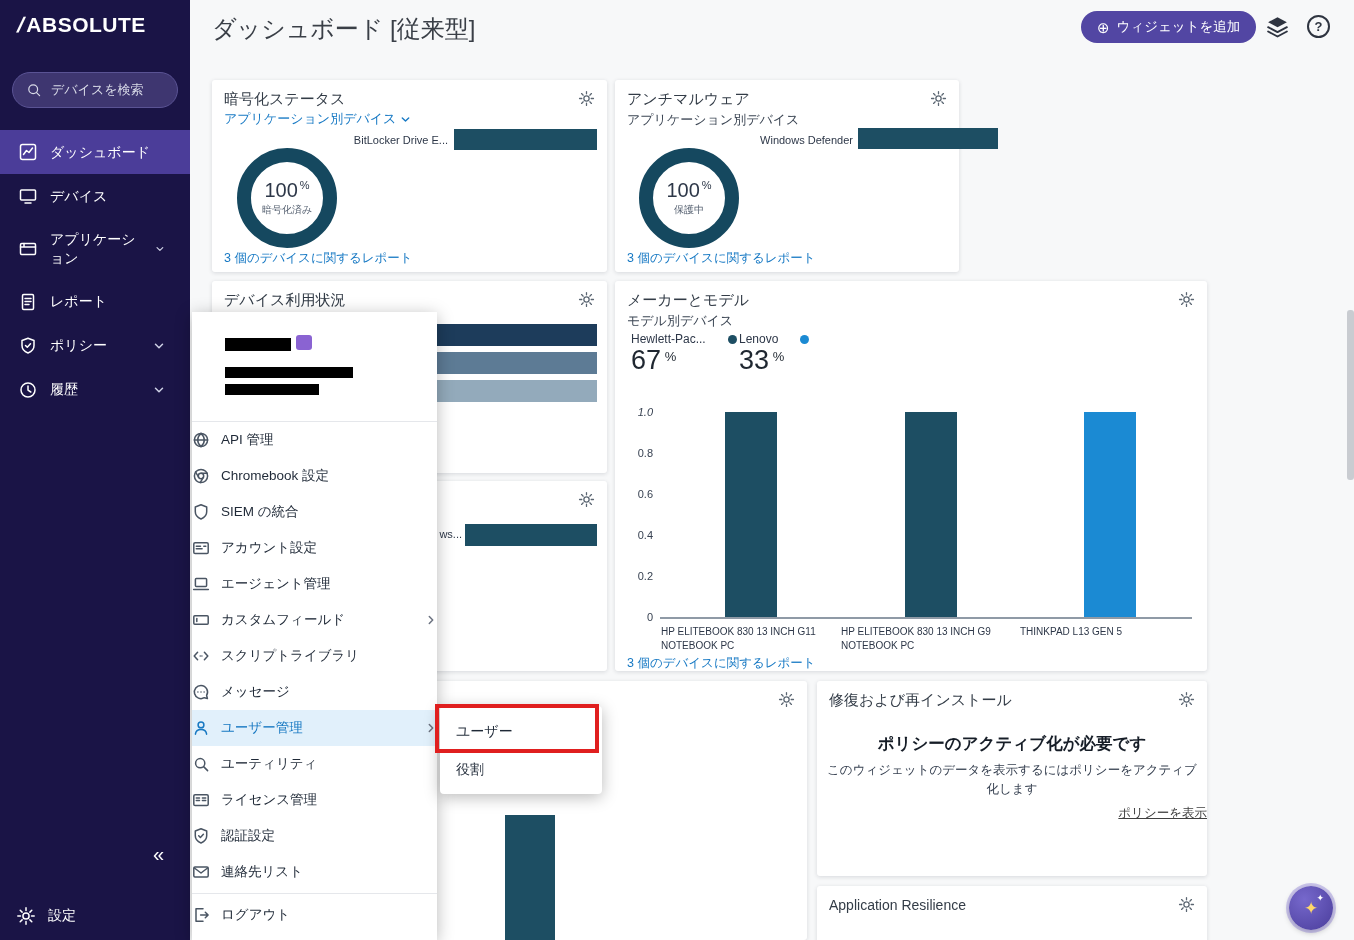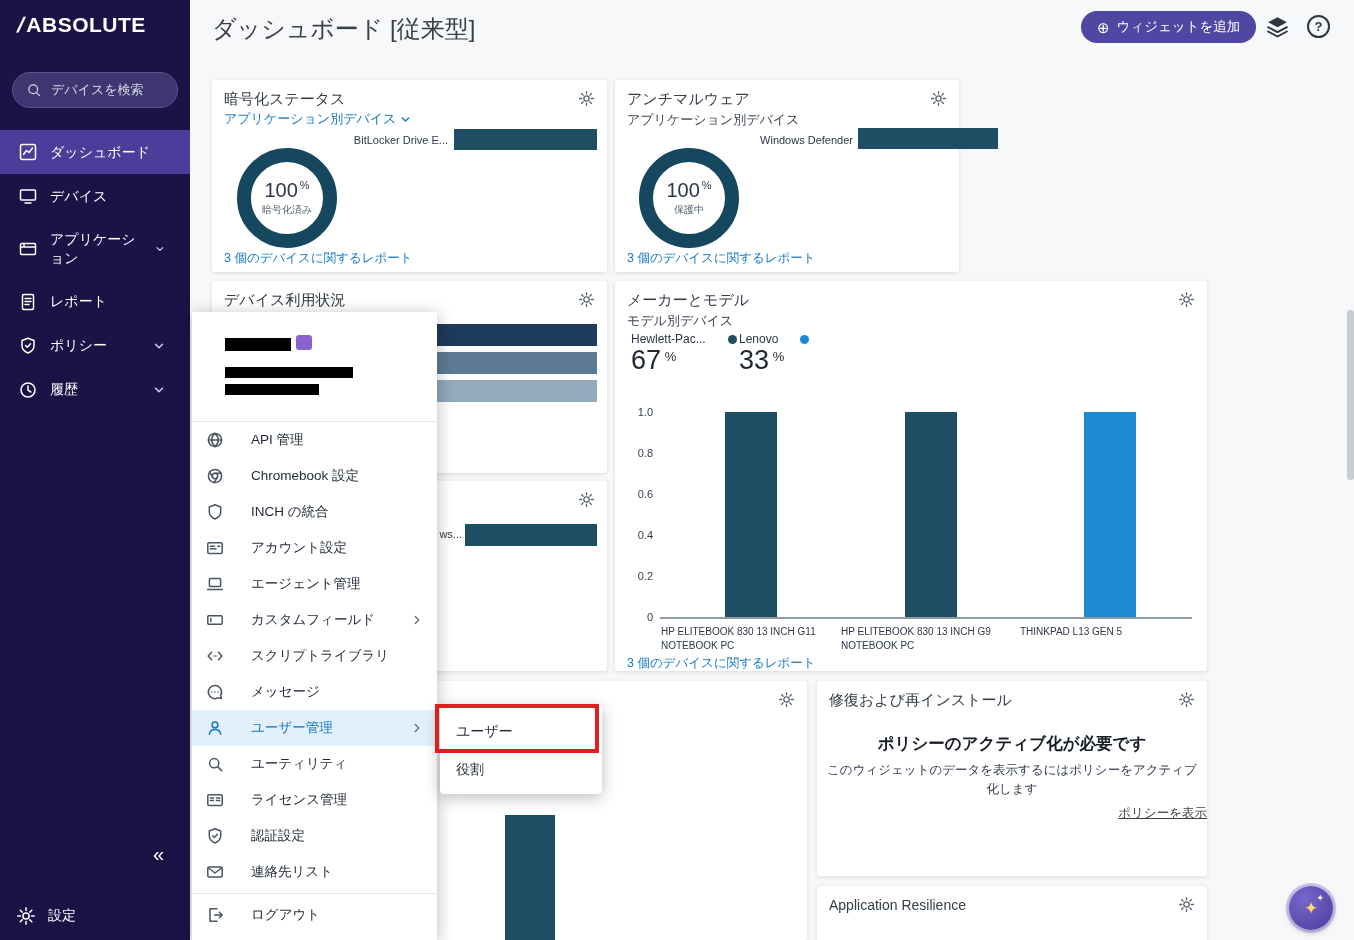--- a/index.html
+++ b/index.html
@@ -61,21 +61,21 @@
 .rw-heading{position:absolute;left:0;right:0;top:52px;text-align:center;font-size:16.5px;font-weight:700;color:#161d27}
 .rw-body{position:absolute;left:9px;right:9px;top:80px;text-align:center;font-size:12.5px;color:#374151;line-height:1.55}
 .rw-link{position:absolute;left:0;right:0;top:124px;text-align:right;font-size:12.5px;color:#404040;text-decoration:underline;cursor:pointer}
 
 
 .user-menu{position:absolute;left:192px;top:312px;width:245px;height:628px;background:#fff;box-shadow:0 3px 16px rgba(0,0,0,.28);z-index:20;overflow:hidden}
 .redact{position:absolute;background:#000}
 .purple-mark{position:absolute;width:16px;height:15px;background:#8a63d2;border-radius:3px}
 .menu-divider{height:1px;background:#e5e7eb;margin:3px 0}
 #menu-items{position:absolute;top:110px;left:0;right:0}
-.menu-item{display:flex;align-items:center;gap:27px;height:36px;padding:0 14px;font-size:13.5px;color:#1f2937;cursor:pointer}
+.menu-item{display:flex;align-items:center;gap:11px;height:36px;padding:0 0;font-size:13.5px;color:#1f2937;cursor:pointer}
 .menu-item.active{background:#e1f0fb;color:#1778c2}
 .micon{width:18px;height:18px;color:#4a5563;flex:0 0 18px}
 .menu-item.active .micon{color:#1778c2}
 .menu-item .chev{color:#6b7280}
 
 
 .submenu{position:absolute;left:440px;top:706px;width:162px;height:88px;background:#fff;border-radius:4px;box-shadow:0 3px 16px rgba(0,0,0,.28);z-index:21;padding:7px 0}
 .submenu-item{height:38px;display:flex;align-items:center;padding:0 16px;font-size:14px;color:#1f2937;cursor:pointer}
 
 
@@ -261,21 +261,21 @@
   <div class="w-title">メーカーとモデル</div>
   <span class="gear" data-icon="gear">
       <svg viewBox="0 0 20 20">
         <circle cx="10" cy="10" r="3.1"></circle>
         <path d="M10 1.8v2.7M10 15.5v2.7M1.8 10h2.7M15.5 10h2.7M4.2 4.2l1.9 1.9M13.9 13.9l1.9 1.9M15.8 4.2l-1.9 1.9M6.1 13.9l-1.9 1.9"></path>
       </svg>
     </span>
   <div class="w-sub">モデル別デバイス</div>
   <div id="mm-chart">
     <div class="mm-axis"></div>
-  <div class="ytick" style="top: 125px;">1.0</div>
+  <div class="ytick" style="top: 125px; font-style: italic;">1.0</div>
       <div class="ytick" style="top: 166px;">0.8</div>
       <div class="ytick" style="top: 207px;">0.6</div>
       <div class="ytick" style="top: 248px;">0.4</div>
       <div class="ytick" style="top: 289px;">0.2</div>
       <div class="ytick" style="top: 330px;">0</div>
       <div class="mm-bar" style="left: 110px; height: 205px; top: 131px; background: rgb(29, 78, 99);"></div>
       <div class="xlabel" style="left: 46px; top: 344px;">HP ELITEBOOK 830 13 INCH G11 NOTEBOOK PC</div>
       <div class="mm-bar" style="left: 290px; height: 205px; top: 131px; background: rgb(29, 78, 99);"></div>
       <div class="xlabel" style="left: 226px; top: 344px;">HP ELITEBOOK 830 13 INCH G9 NOTEBOOK PC</div>
       <div class="mm-bar" style="left: 469px; height: 205px; top: 131px; background: rgb(27, 138, 211);"></div>
@@ -363,21 +363,21 @@
           </svg>
         </span>
         <span>Chromebook 設定</span>
       </div>
       <div class="menu-item">
         <span class="micon" data-icon="siem">
           <svg viewBox="0 0 18 18">
             <path d="M9 1.8 14.7 4v4.8c0 3.5-2.4 5.9-5.7 7.2-3.3-1.3-5.7-3.7-5.7-7.2V4Z"></path>
           </svg>
         </span>
-        <span>INCH の統合</span>
+        <span>SIEM の統合</span>
       </div>
       <div class="menu-item">
         <span class="micon" data-icon="account">
           <svg viewBox="0 0 18 18">
             <rect x="1.8" y="3.8" width="14.4" height="10.8" rx="1.3"></rect>
             <path d="M4.3 7.2h4.2M4.3 9.8h5.8M11.8 7.2h2"></path>
           </svg>
         </span>
         <span>アカウント設定</span>
       </div>

